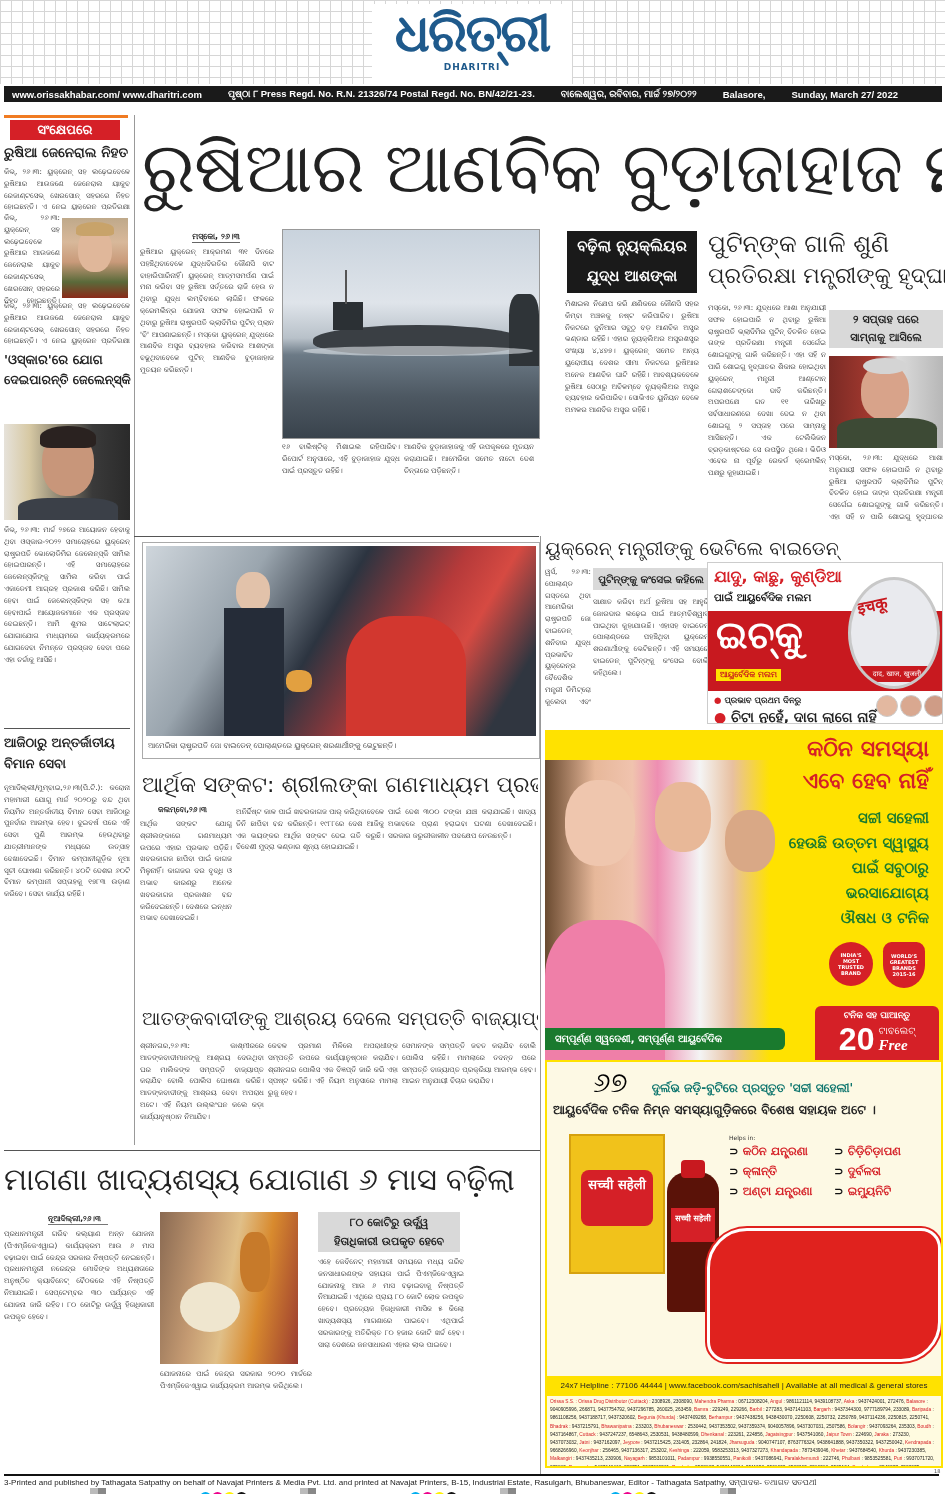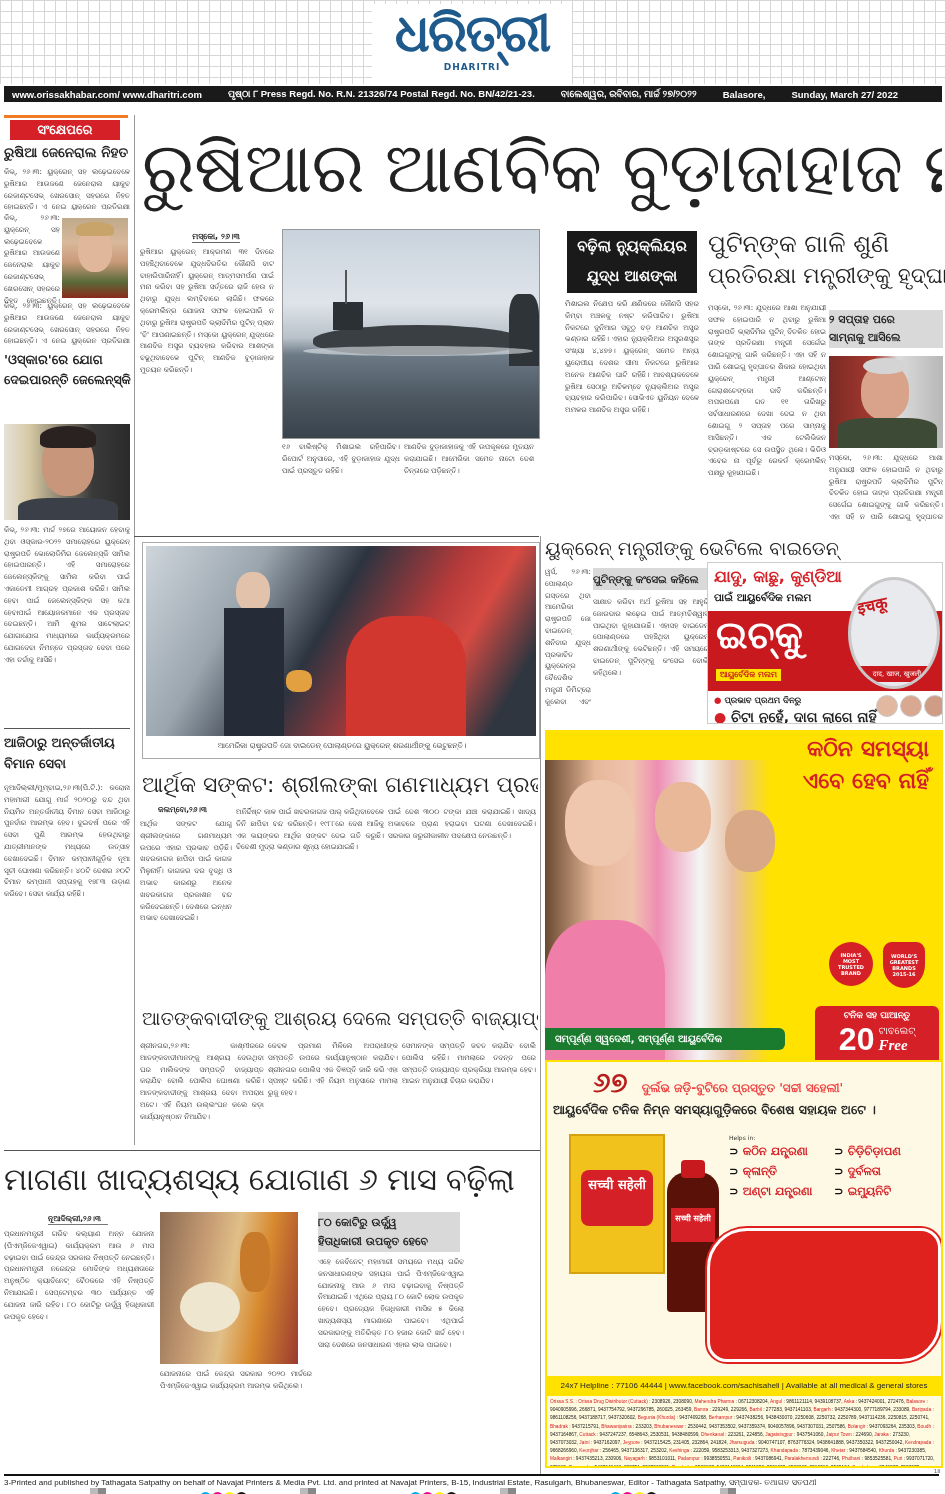--- a/index.html
+++ b/index.html
@@ -10,21 +10,21 @@
 .masthead{left:0;top:0;width:945px;height:84px}
 .logo{left:372px;top:4px;width:200px;height:80px;text-align:center;background:#fff}
 .logo .mark{font-family:"DejaVu Serif",serif;font-size:52px;font-weight:bold;color:#1f5a8c;line-height:58px;letter-spacing:-2px}
 .logo .en{font-size:9px;font-weight:bold;color:#1f5a8c;letter-spacing:1px}
 .infobar{left:4px;top:86px;width:938px;height:16px;background:#1a1a1a;color:#fff;font-family:"Liberation Sans",sans-serif;font-size:9.5px;font-weight:bold;display:flex;align-items:center;padding:0 8px;white-space:nowrap;overflow:hidden}
 .infobar span{margin-right:26px}
 .col-txt{font-size:7.2px;line-height:11.8px;color:#333;text-align:justify;overflow:hidden}
 .redbar{background:#d52027;color:#fff;font-weight:bold;text-align:center}
 .h-big{font-family:"DejaVu Sans",sans-serif;color:#222;white-space:nowrap;overflow:hidden}
 .photo{overflow:hidden}
-.greybox{background:#d9d9d9;color:#222}
+.greybox{background:#d9d9d9;text-align:center;color:#222}
 .blackbox{background:#1a1a1a;color:#fff;text-align:center}
 .vline{background:#999;width:1px}
 .hline{background:#555;height:1px}
 .caption{font-size:7.5px;color:#333}
 .ad{overflow:hidden}
 .dot{display:inline-block;width:11px;height:11px;border-radius:50%;margin-right:1px}
 .sq{display:inline-block;width:16px;height:12px;background:linear-gradient(90deg,#bbb 50%,#888 50%)}
 </style>
 </head>
 <body>
@@ -100,21 +100,21 @@
 <div class="abs col-txt" style="left:829px;top:452px;width:114px;height:72px">ମସ୍କୋ, ୨୬।୩: ଯୁଦ୍ଧରେ ଆଶା ଅନୁଯାୟୀ ସଫଳ ହୋଇପାରି ନ ଥିବାରୁ ରୁଷିଆ ରାଷ୍ଟ୍ରପତି ଭ୍ଲାଦିମିର ପୁଟିନ୍ ବିଚଳିତ ହୋଇ ତାଙ୍କ ପ୍ରତିରକ୍ଷା ମନ୍ତ୍ରୀ ସେର୍ଗେଇ ଶୋଇଗୁଙ୍କୁ ଗାଳି କରିଛନ୍ତି। ଏହା ସହି ନ ପାରି ଶୋଇଗୁ ହୃଦ୍‌ଘାତର ଶିକାର ହୋଇଥିବା ୟୁକ୍ରେନ୍ ମନ୍ତ୍ରୀ ଆଣ୍ଟୋନ୍ ଗେରାଶଚେଙ୍କୋ ଦାବି କରିଛନ୍ତି। ଅପରପକ୍ଷେ ଗତ ୧୧ ତାରିଖରୁ ସର୍ବସାଧାରଣରେ ଦେଖା ଦେଇ ନ ଥିବା ଶୋଇଗୁ ୨ ସପ୍ତାହ ପରେ ସାମ୍ନାକୁ ଆସିଛନ୍ତି। ଏକ ଟେଲିଭିଜନ ବ୍ରଡ଼କାଷ୍ଟରେ ସେ ଉପସ୍ଥିତ ଥିଲେ। ଭିଡିଓ ଏବେର ନା ପୂର୍ବରୁ ରେକର୍ଡ କ୍ରେମଲିନ୍ ପକ୍ଷରୁ କୁହାଯାଇଛି।</div>
 
 <div class="abs" style="left:134px;top:536px;width:405px;height:1px;background:#555"></div>
 <div class="abs" style="left:142px;top:542px;width:398px;height:217px;border:1px solid #aaa"></div>
 <div class="abs photo" style="left:146px;top:546px;width:390px;height:190px;background:linear-gradient(120deg,#cfd6dc 0%,#9aa5ae 25%,#2c3440 45%,#b63a3a 65%,#d64a42 75%,#303640 90%)">
   <div style="position:absolute;left:90px;top:26px;width:34px;height:40px;border-radius:45%;background:#e2c2aa"></div>
   <div style="position:absolute;left:78px;top:62px;width:60px;height:128px;background:#252c38"></div>
   <div style="position:absolute;left:200px;top:70px;width:120px;height:120px;border-radius:40% 40% 0 0;background:#d2372f"></div>
   <div style="position:absolute;left:140px;top:124px;width:26px;height:22px;border-radius:40%;background:#e2a040"></div>
 </div>
-<div class="abs caption" style="left:148px;top:741px;width:388px;text-align:center">ଆମେରିକା ରାଷ୍ଟ୍ରପତି ଜୋ ବାଇଡେନ୍ ପୋଲାଣ୍ଡରେ ୟୁକ୍ରେନ୍ ଶରଣାର୍ଥୀଙ୍କୁ ଭେଟୁଛନ୍ତି।</div>
+<div class="abs caption" style="left:148px;top:741px;width:388px;text-align:left">ଆମେରିକା ରାଷ୍ଟ୍ରପତି ଜୋ ବାଇଡେନ୍ ପୋଲାଣ୍ଡରେ ୟୁକ୍ରେନ୍ ଶରଣାର୍ଥୀଙ୍କୁ ଭେଟୁଛନ୍ତି।</div>
 
 <div class="abs h-big" style="left:545px;top:534px;width:400px;font-size:19px;line-height:28px">ୟୁକ୍ରେନ୍ ମନ୍ତ୍ରୀଙ୍କୁ ଭେଟିଲେ ବାଇଡେନ୍</div>
 <div class="abs greybox" style="left:593px;top:568px;width:116px;height:22px;font-size:10.5px;line-height:22px;font-weight:bold">ପୁଟିନ୍‌ଙ୍କୁ କଂସେଇ କହିଲେ</div>
 <div class="abs col-txt" style="left:545px;top:566px;width:46px;height:142px">ୱର୍ସ, ୨୬।୩: ପୋଲାଣ୍ଡ ଗସ୍ତରେ ଥିବା ଆମେରିକା ରାଷ୍ଟ୍ରପତି ଜୋ ବାଇଡେନ୍ ଶନିବାର ଯୁଦ୍ଧ ପ୍ରଭାବିତ ୟୁକ୍ରେନ୍‌ର ବୈଦେଶିକ ମନ୍ତ୍ରୀ ଡିମିଟ୍ରୋ କୁଲେବା ଏବଂ ପ୍ରତିରକ୍ଷା ମନ୍ତ୍ରୀ ଓଲେକ୍‌ସି ରେଜନିକୋଭଙ୍କୁ ୱର୍ସରେ ଭେଟିଛନ୍ତି। ଏହି ସଙ୍କଟ ସମୟରେ ୟୁକ୍ରେନ୍ ବାହାରକୁ ଆସି ଦୁଇ ମନ୍ତ୍ରୀ ବାଇଡେନ୍‌ଙ୍କୁ</div>
 <div class="abs col-txt" style="left:593px;top:596px;width:116px;height:112px">ସାକ୍ଷାତ କରିବା ଅର୍ଥ ରୁଷିଆ ସହ ଆହୁରି ଜୋରଦାର ଲଢ଼େଇ ପାଇଁ ଆତ୍ମବିଶ୍ୱାସ ପାଇଥିବା କୁହାଯାଉଛି। ଏହାସହ ବାଇଡେନ୍ ପୋଲାଣ୍ଡରେ ପହଞ୍ଚିଥିବା ୟୁକ୍ରେନ୍ ଶରଣାର୍ଥୀଙ୍କୁ ଭେଟିଛନ୍ତି। ଏହି ସମୟରେ ବାଇଡେନ୍ ପୁଟିନ୍‌ଙ୍କୁ କଂସେଇ ବୋଲି କହିଥିଲେ।</div>
 
 <div class="abs ad" style="left:707px;top:562px;width:236px;height:162px;border:1px solid #ccc;background:#fff">
   <div style="position:absolute;left:6px;top:4px;font-size:16px;font-weight:bold;color:#d52027;white-space:nowrap">ଯାଦୁ, କାଛୁ, କୁଣ୍ଡିଆ</div>
   <div style="position:absolute;left:6px;top:28px;font-size:10.5px;font-weight:bold;color:#111;white-space:nowrap">ପାଇଁ ଆୟୁର୍ବେଦିକ ମଲମ</div>
   <div style="position:absolute;left:0;top:48px;width:236px;height:80px;background:#c8191f"></div>
@@ -162,38 +162,45 @@
 
 <div class="abs ad" style="left:545px;top:730px;width:398px;height:330px;background:#ffe200">
   <div style="position:absolute;left:0;top:30px;width:250px;height:300px;background:linear-gradient(90deg,#6a4a30 0%,#e7b89a 20%,#f0c3ae 35%,#ee8eb2 45%,#f4f4f4 62%,#e8c0a0 75%,#ffe200 90%)">
     <div style="position:absolute;left:20px;top:20px;width:70px;height:86px;border-radius:45%;background:#efc6ae"></div>
     <div style="position:absolute;left:110px;top:22px;width:56px;height:70px;border-radius:45%;background:#e8b898"></div>
     <div style="position:absolute;left:180px;top:50px;width:50px;height:62px;border-radius:45%;background:#d9a886"></div>
     <div style="position:absolute;left:0;top:160px;width:120px;height:140px;background:#ef7fa8;border-radius:40% 40% 0 0"></div>
   </div>
   <div style="position:absolute;right:14px;top:6px;font-size:22px;font-weight:bold;color:#d52027;white-space:nowrap">କଠିନ ସମସ୍ୟା</div>
   <div style="position:absolute;right:14px;top:38px;font-size:22px;font-weight:bold;color:#d52027;white-space:nowrap">ଏବେ ହେବ ନାହିଁ</div>
+  <div style="position:absolute;right:14px;top:76px;text-align:right;font-size:15px;line-height:25px;font-weight:bold;color:#1a7a2e">
+    <div>ସଚ୍ଚୀ ସହେଲୀ</div>
+    <div>ହେଉଛି ଉତ୍ତମ ସ୍ୱାସ୍ଥ୍ୟ</div>
+    <div>ପାଇଁ ସବୁଠାରୁ</div>
+    <div>ଭରସାଯୋଗ୍ୟ</div>
+    <div>ଔଷଧ ଓ ଟନିକ</div>
+  </div>
   <div style="position:absolute;left:284px;top:212px;width:44px;height:44px;border-radius:50%;background:#d52027;color:#fff;font-size:5px;font-weight:bold;text-align:center;display:flex;align-items:center;justify-content:center;padding:4px">INDIA'S MOST TRUSTED BRAND</div>
   <div style="position:absolute;left:338px;top:212px;width:42px;height:46px;border-radius:20% 20% 50% 50%;background:#d52027;color:#fff;font-size:5px;font-weight:bold;text-align:center;display:flex;align-items:center;justify-content:center;padding:4px">WORLD'S GREATEST BRANDS 2015-16</div>
   <div style="position:absolute;left:0;top:298px;width:240px;height:22px;background:#1a7a2e;color:#fff;font-size:10px;font-weight:bold;line-height:22px;padding-left:10px;border-radius:0 6px 6px 0;white-space:nowrap">ସମ୍ପୂର୍ଣ୍ଣ ସ୍ୱଦେଶୀ, ସମ୍ପୂର୍ଣ୍ଣ ଆୟୁର୍ବେଦିକ</div>
   <div style="position:absolute;left:270px;top:276px;width:124px;height:54px;background:#d52027;color:#fff;border-radius:6px 6px 0 0;text-align:center">
     <div style="font-size:9px;font-weight:bold;line-height:14px;padding-top:2px">ଟନିକ ସହ ପାଆନ୍ତୁ</div>
     <div style="display:flex;align-items:center;justify-content:center">
       <span style="font-family:'Liberation Sans',sans-serif;font-size:32px;font-weight:bold;line-height:34px">20</span>
       <span style="display:flex;flex-direction:column;margin-left:4px;text-align:left">
         <span style="font-size:10px">ଟାବଲେଟ୍</span>
         <span style="font-family:'Liberation Serif',serif;font-style:italic;font-size:15px;font-weight:bold">Free</span>
       </span>
     </div>
   </div>
 </div>
 <div class="abs ad" style="left:545px;top:1060px;width:398px;height:318px;background:#fdf9e4;border:2px solid #ffe200">
   <div style="position:absolute;left:46px;top:4px;white-space:nowrap;display:flex;align-items:baseline">
-    <span style="font-size:28px;font-weight:bold;color:#b91c1c;margin-right:14px">୬୭</span>
-    <span style="font-size:12px;font-weight:bold;color:#ef4444">ଦୁର୍ଲଭ ଜଡ଼ି-ବୁଟିରେ ପ୍ରସ୍ତୁତ 'ସଚ୍ଚୀ ସହେଲୀ'</span>
+    <span style="font-size:28px;font-weight:normal;color:#000000;margin-right:24px">୬୭</span>
+    <span style="font-size:12px;font-weight:bold;color:#0f766e">ଦୁର୍ଲଭ ଜଡ଼ି-ବୁଟିରେ ପ୍ରସ୍ତୁତ 'ସଚ୍ଚୀ ସହେଲୀ'</span>
   </div>
   <div style="position:absolute;left:6px;top:40px;font-size:12.5px;font-weight:bold;color:#222;white-space:nowrap">ଆୟୁର୍ବେଦିକ ଟନିକ ନିମ୍ନ ସମସ୍ୟାଗୁଡ଼ିକରେ ବିଶେଷ ସହାୟକ ଅଟେ ।</div>
   <div style="position:absolute;left:22px;top:72px;width:96px;height:140px;background:#f1c21b;border:2px solid #d6a10e">
     <div style="position:absolute;left:10px;top:34px;width:72px;height:56px;background:#d52027;border-radius:8px;color:#fff;font-size:13px;font-weight:bold;text-align:center;line-height:26px;padding-top:2px">सच्ची सहेली</div>
   </div>
   <div style="position:absolute;left:120px;top:110px;width:52px;height:140px;background:#5a1208;border-radius:20px 20px 4px 4px">
     <div style="position:absolute;left:14px;top:-12px;width:24px;height:18px;background:#c8191f;border-radius:4px"></div>
     <div style="position:absolute;left:4px;top:36px;width:44px;height:34px;background:#d52027;color:#fff;font-size:8px;font-weight:bold;text-align:center;padding-top:4px">सच्ची सहेली</div>
   </div>
   <div style="position:absolute;left:182px;top:72px;font-size:6px;color:#333">Helps in:</div>

